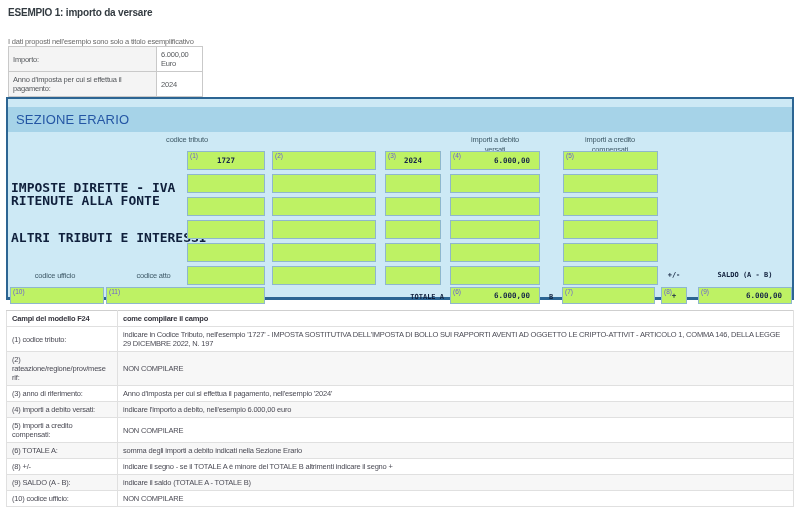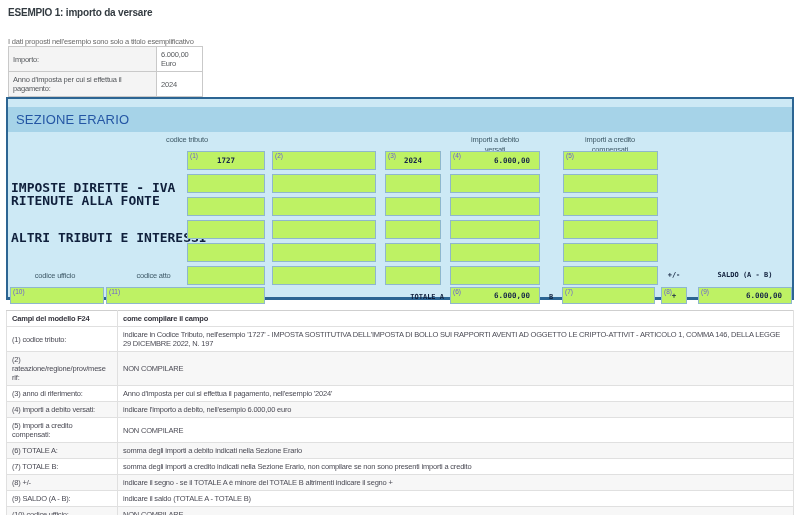--- a/index.html
+++ b/index.html
@@ -193,24 +193,20 @@
       </tr>
       <tr>
         <td class="c1">(5) importi a credito compensati:</td>
         <td>NON COMPILARE</td>
       </tr>
       <tr>
         <td class="c1">(6) TOTALE A:</td>
         <td>somma degli importi a debito indicati nella Sezione Erario</td>
       </tr>
       <tr>
-        <td class="c1">(7) TOTALE B:</td>
-        <td>somma degli importi a credito indicati nella Sezione Erario, non compilare se non sono presenti importi a credito</td>
-      </tr>
-      <tr>
         <td class="c1">(8) +/-</td>
         <td>indicare il segno - se il TOTALE A è minore del TOTALE B altrimenti indicare il segno +</td>
       </tr>
       <tr>
         <td class="c1">(9) SALDO (A - B):</td>
         <td>indicare il saldo (TOTALE A - TOTALE B)</td>
       </tr>
       <tr>
         <td class="c1">(10) codice ufficio:</td>
         <td>NON COMPILARE</td>

